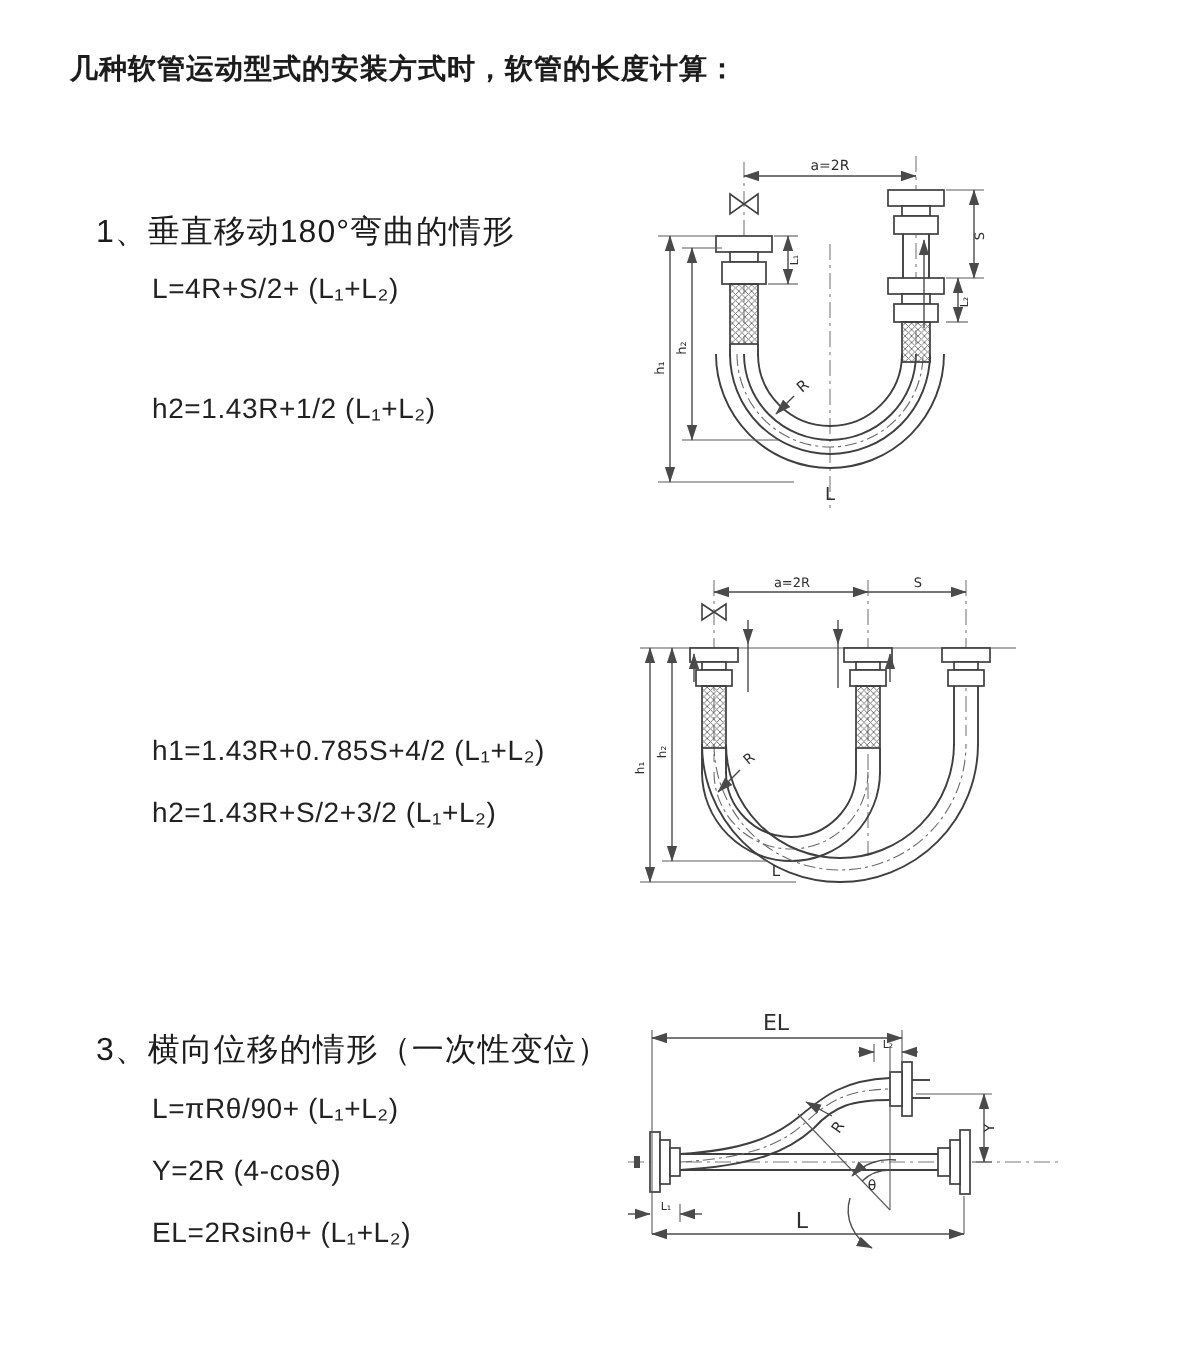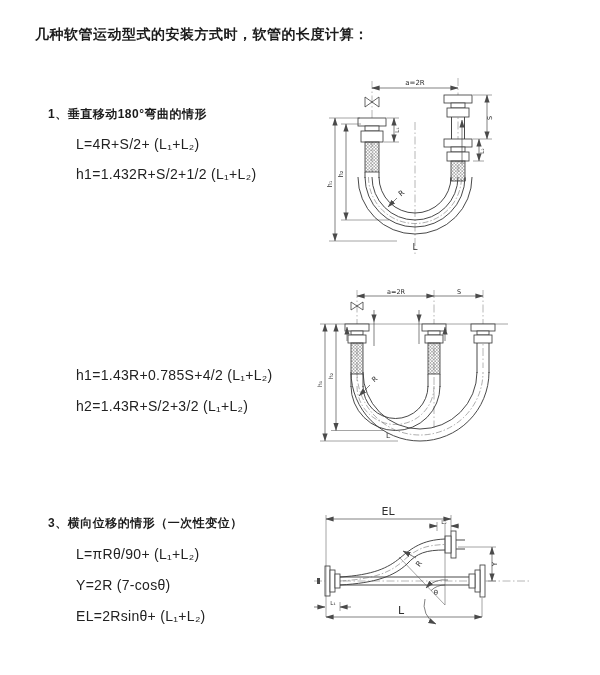--- a/index.html
+++ b/index.html
@@ -3,49 +3,49 @@
 <meta charset="utf-8">
 <style>
   html,body{margin:0;padding:0;background:#fff;}
   .page{
     position:relative;width:600px;height:674px;background:#ffffff;overflow:hidden;
     font-family:"Liberation Sans","DejaVu Sans",sans-serif;color:#1c1c1c;
   }
   .title{
     position:absolute;left:35px;top:26px;font-size:14px;font-weight:700;letter-spacing:.5px;
   }
-  .sec-heading{position:absolute;font-size:12px;font-weight:700;letter-spacing:.5px;}
+  .sec-heading{position:absolute;font-size:16px;font-weight:400;letter-spacing:.5px;}
   .formula{position:absolute;font-size:14px;font-weight:400;letter-spacing:.3px;color:#222;text-align:right;}
   .diagram{position:absolute;}
   svg text{font-family:"DejaVu Sans","Liberation Sans",sans-serif;fill:#2e2e2e;}
   .dim{stroke:#4a4a4a;stroke-width:.7;fill:none;}
   .ext{stroke:#5a5a5a;stroke-width:.55;fill:none;}
   .hose{stroke:#3f3f3f;stroke-width:.95;fill:none;}
   .hosed{stroke:#6a6a6a;stroke-width:.55;fill:none;stroke-dasharray:6 2 1.5 2;}
   .cl{stroke:#7a7a7a;stroke-width:.55;fill:none;stroke-dasharray:8 2.5 1.5 2.5;}
   .fl{stroke:#3f3f3f;stroke-width:.85;fill:#ffffff;}
   .braid{stroke:#3f3f3f;stroke-width:.85;}
 </style>
 </head>
 <body>
 
 <div class="page">
 
   <div class="title">几种软管运动型式的安装方式时，软管的长度计算：</div>
 
   <div class="sec-heading" style="left:48px;top:106px">1、垂直移动180°弯曲的情形</div>
   <div class="formula" style="left:76px;top:136px">L=4R+S/2+ (L₁+L₂)</div>
-  <div class="formula" style="left:76px;top:166px">h1=1.432R+S/2+1/2 (L₁+L₂)</div>
+  <div class="formula" style="left:76px;top:196px">h2=1.43R+1/2 (L₁+L₂)</div>
 
   <div class="formula" style="left:76px;top:367px">h1=1.43R+0.785S+4/2 (L₁+L₂)</div>
   <div class="formula" style="left:76px;top:398px">h2=1.43R+S/2+3/2 (L₁+L₂)</div>
 
   <div class="sec-heading" style="left:48px;top:515px">3、横向位移的情形（一次性变位）</div>
   <div class="formula" style="left:76px;top:546px">L=πRθ/90+ (L₁+L₂)</div>
-  <div class="formula" style="left:76px;top:577px">Y=2R (7-cosθ)</div>
+  <div class="formula" style="left:76px;top:577px">Y=2R (4-cosθ)</div>
   <div class="formula" style="left:76px;top:608px">EL=2Rsinθ+ (L₁+L₂)</div>
 
   <svg class="diagram" style="left:315px;top:72px" width="275" height="190" viewBox="0 0 275 190">
     <defs>
       <marker id="ar1" viewBox="0 0 8 6" markerWidth="8" markerHeight="6" refX="7.6" refY="3" orient="auto-start-reverse" markerUnits="userSpaceOnUse">
         <path d="M0,0.4 L8,3 L0,5.6 Z" fill="#4a4a4a"></path>
       </marker>
       <pattern id="hb1" width="3.2" height="3.2" patternUnits="userSpaceOnUse">
         <path d="M0,3.2 L3.2,0 M0,0 L3.2,3.2" stroke="#6a6a6a" stroke-width="0.45"></path>
       </pattern>

